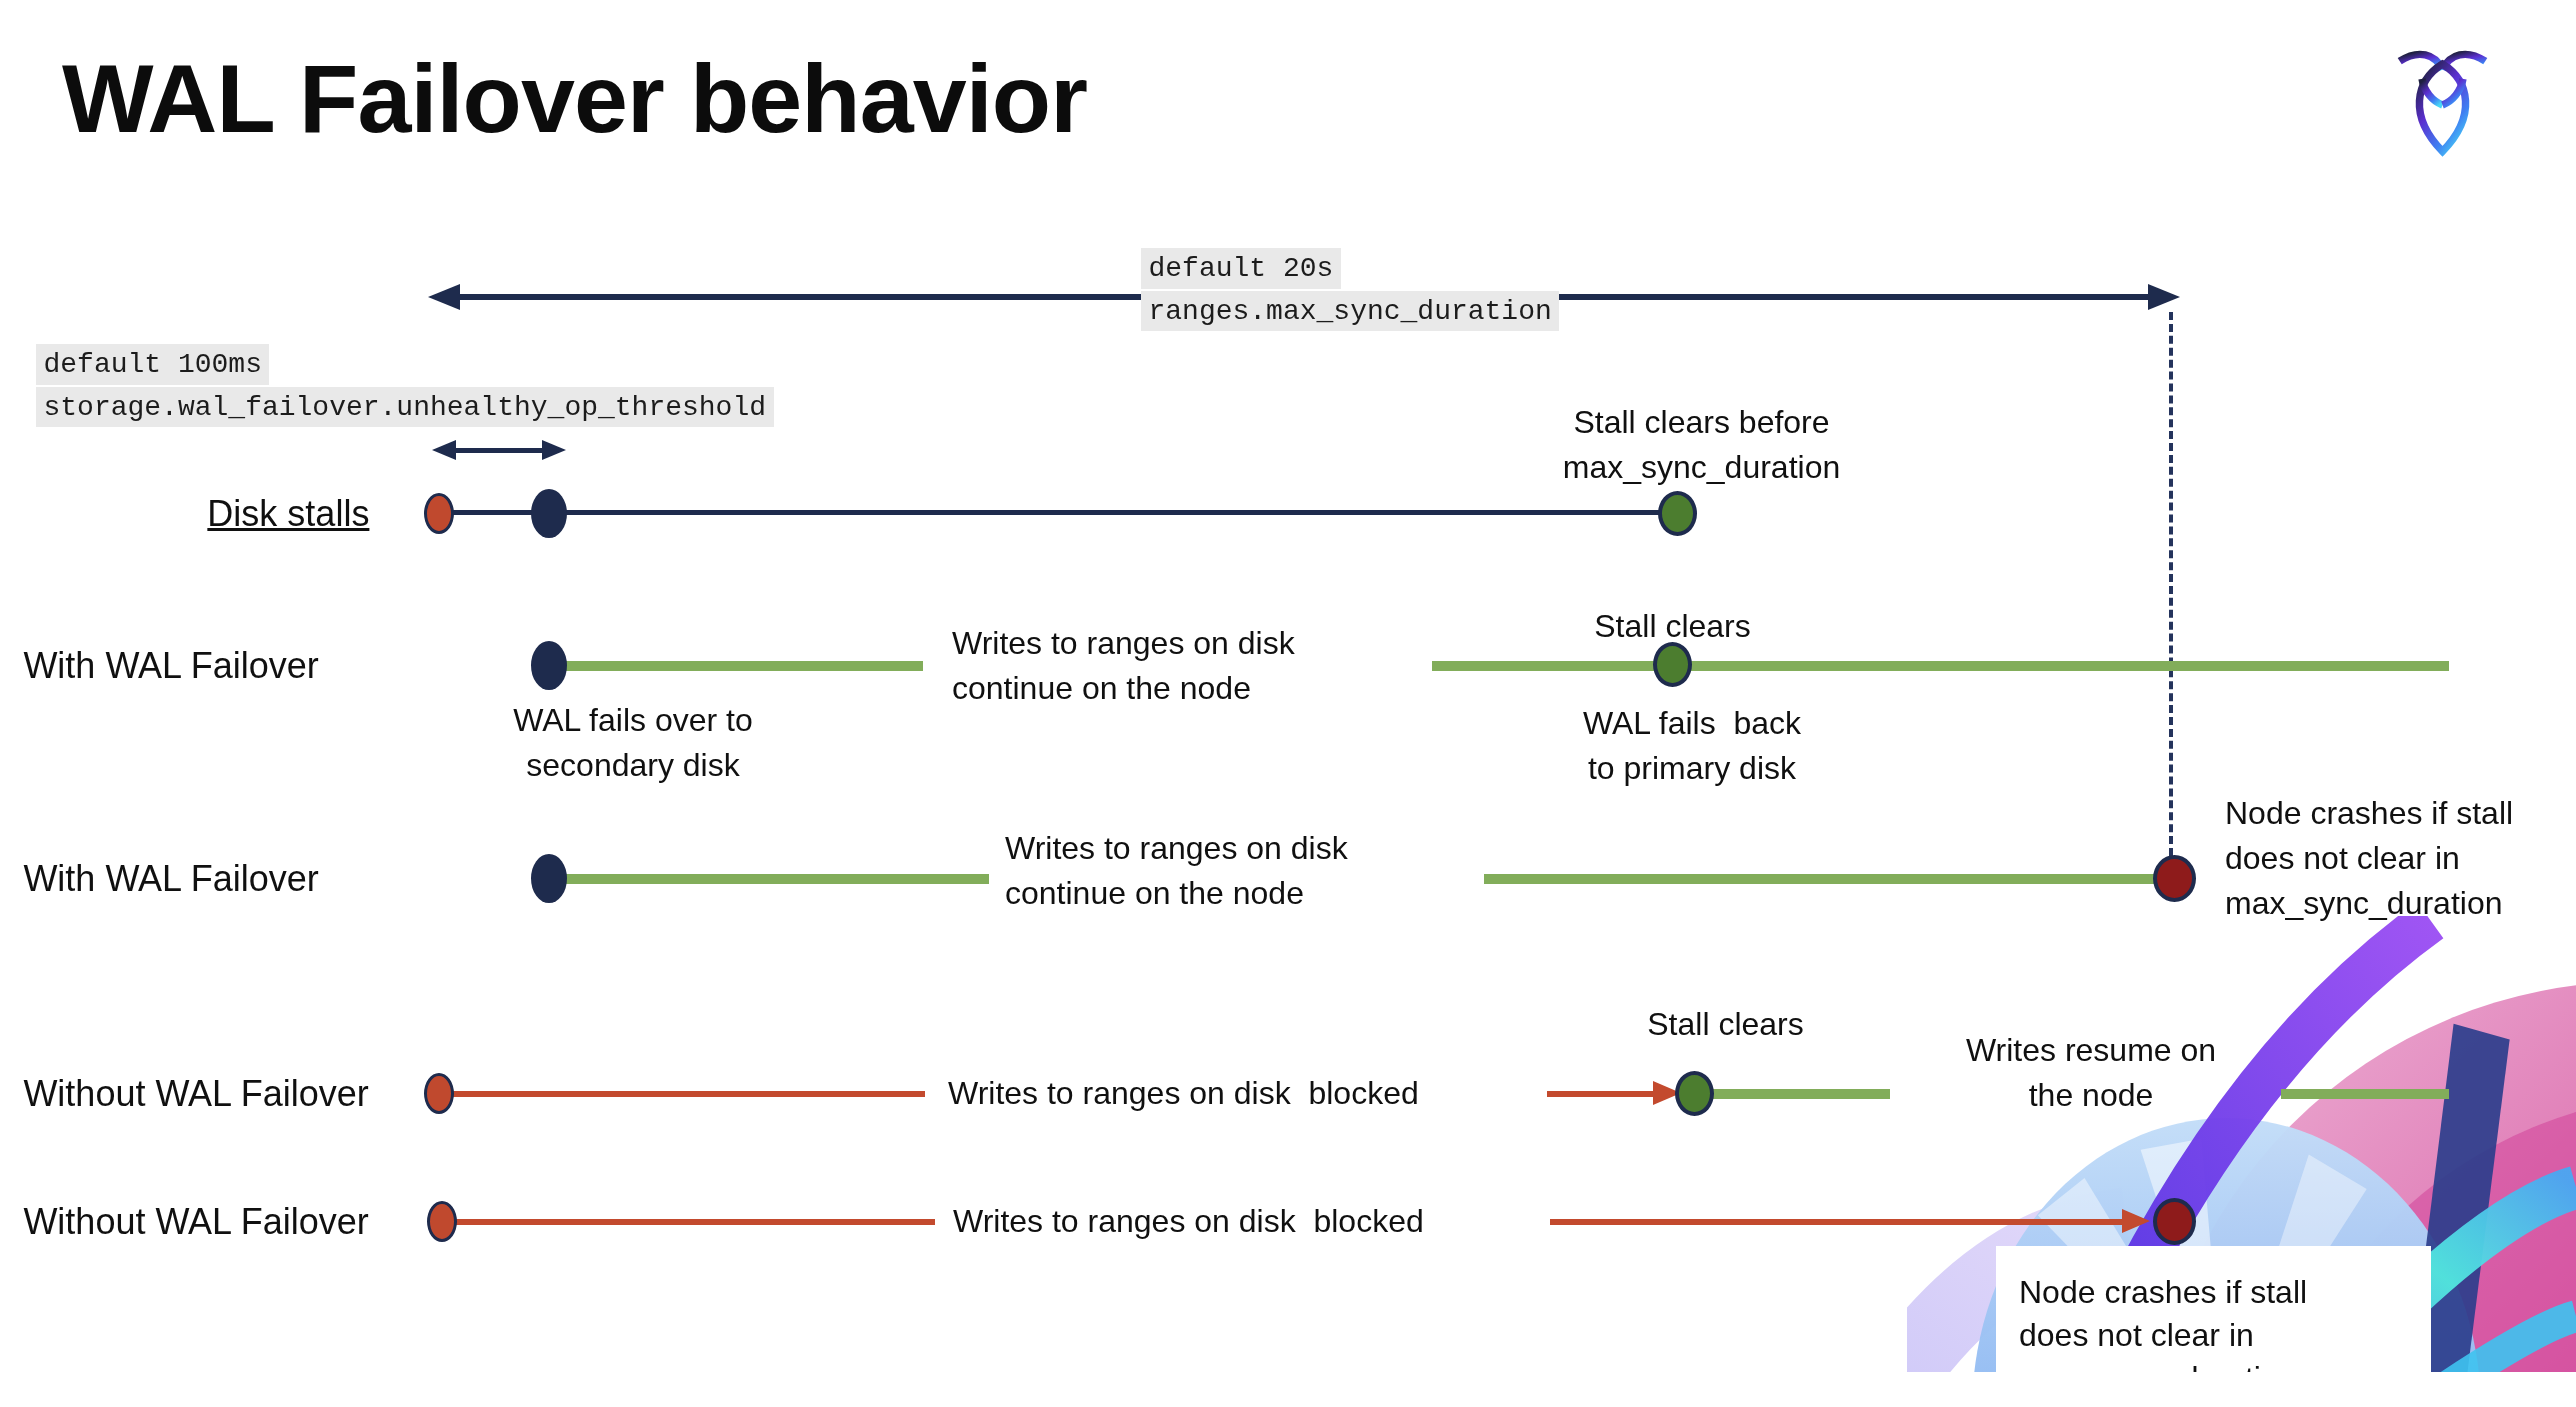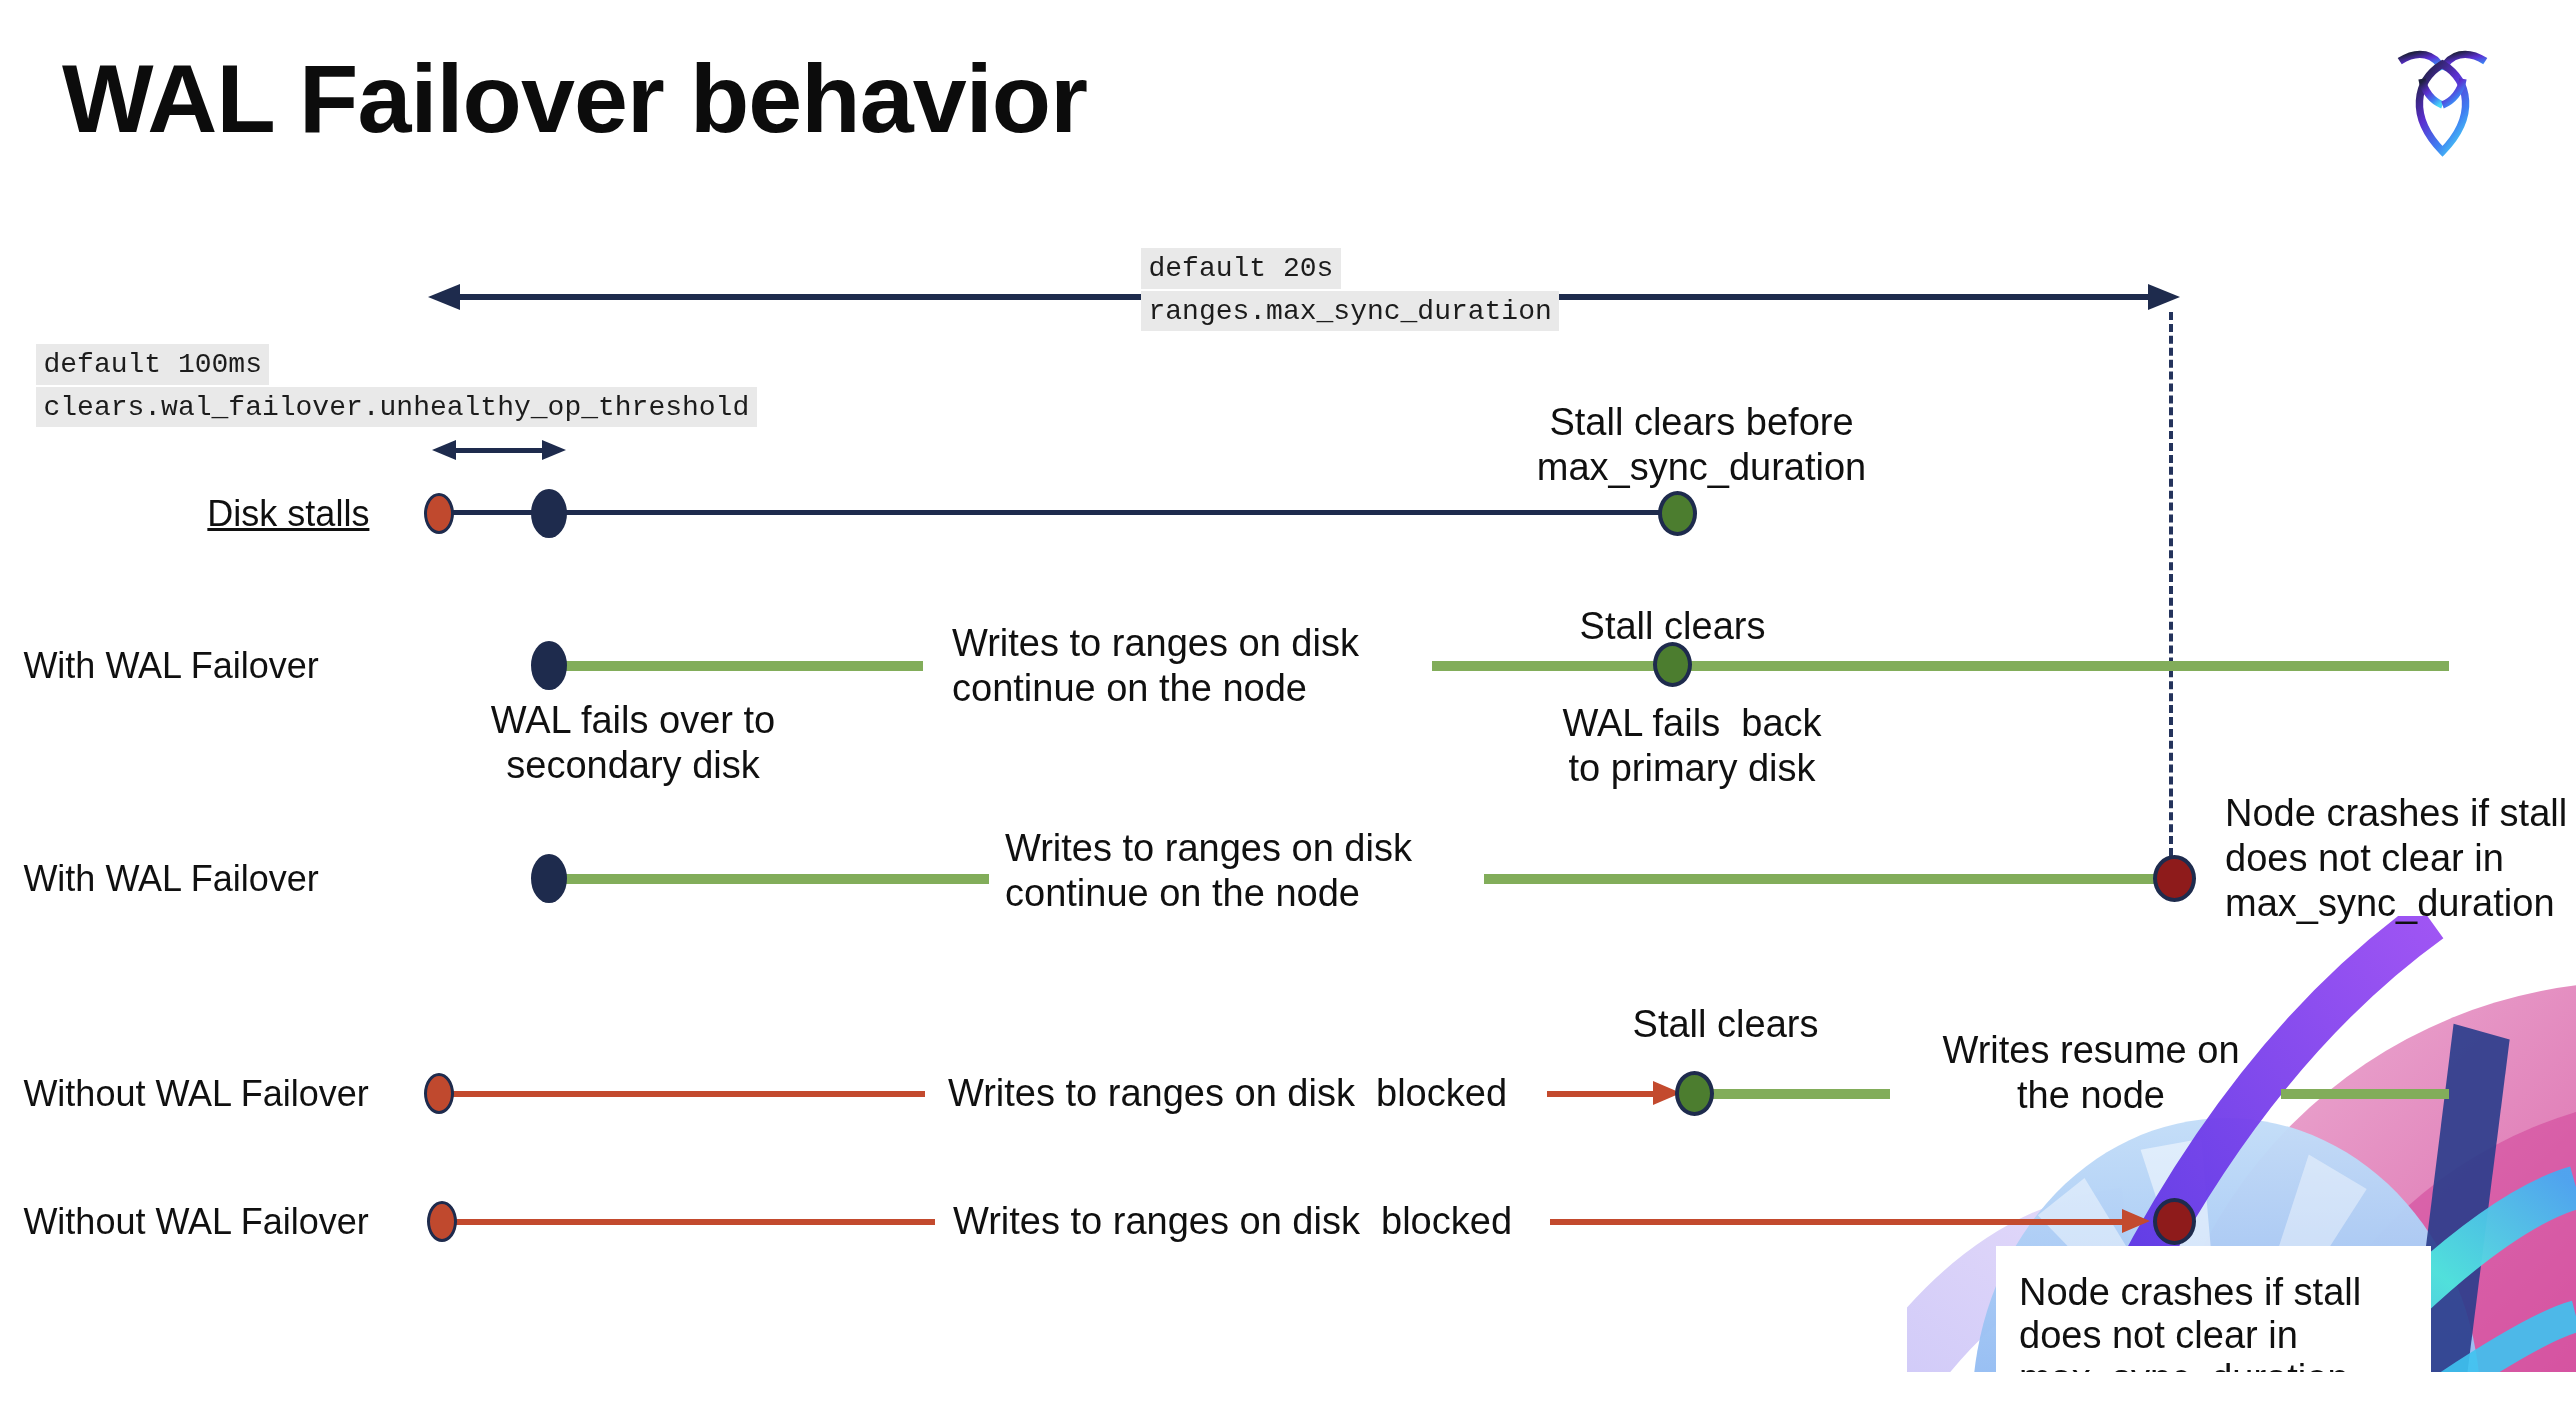--- a/index.html
+++ b/index.html
@@ -1,21 +1,21 @@
 <!DOCTYPE html>
 <html style="font-size:15px"><head>
 <meta charset="utf-8">
 <style>
   html,body{margin:0;padding:0;background:#ffffff;}
   #canvas{position:relative;width:2576px;height:1372px;background:#ffffff;overflow:hidden;
           font-family:"Liberation Sans",sans-serif;color:#101010;}
   .title{position:absolute;left:62px;top:43px;font-size:97px;font-weight:800;
          letter-spacing:-0.9px;color:#0c0c0c;z-index:7;}
   .rowlabel{position:absolute;font-size:36px;line-height:45px;color:#101010;z-index:7;}
-  .cap{position:absolute;font-size:38px;line-height:45px;color:#101010;white-space:pre-wrap;z-index:7;}
+  .cap{position:absolute;font-size:32px;line-height:45px;color:#101010;white-space:pre-wrap;z-index:7;}
   .tc{text-align:center;}
   .codeblock{position:absolute;z-index:6;}
   .codeblock .code{display:inline-block;font-family:"Liberation Mono","DejaVu Sans Mono",monospace;
          font-size:28px;line-height:37px;color:#1c1c1c;background:#e9e9e9;padding:1.9px 7.5px;margin-bottom:1.9px;}
   .hline{position:absolute;z-index:5;}
   .navyline{height:4.7px;background:#1e2b4d;}
   .greenline{height:10.3px;background:#82ad5a;}
   .redline{height:5.6px;background:#c34a2e;}
   .arrowline{height:5.6px;background:#1e2b4d;}
   .dot{position:absolute;border-radius:50%;box-sizing:border-box;z-index:6;}
@@ -111,21 +111,21 @@
 
   <div class="dashv"></div>
 
   <div class="codeblock" style="left:1141px;top:248px;">
     <div><span class="code">default 20s</span></div>
     <div><span class="code">ranges.max_sync_duration</span></div>
   </div>
 
   <div class="codeblock" style="left:36px;top:344px;text-decoration:underline;">
     <div><span class="code">default 100ms</span></div>
-    <div><span class="code">clears.wal_failover.unhealthy_op_threshold</span></div>
+    <div><span class="code">storage.wal_failover.unhealthy_op_threshold</span></div>
   </div>
 
   <div>
     <div class="tri sleft" style="left:432px;top:440px;"></div>
     <div class="hline arrowline" style="left:451px;top:448px;width:95px;height:4.7px;"></div>
     <div class="tri sright" style="left:542px;top:440px;"></div>
   </div>
 
   <div class="rowlabel" style="left:23.4px;top:491px;width:346px;text-align:right;text-decoration:underline;">Disk stalls</div>
   <div class="hline navyline" style="left:439px;top:510px;width:1238px;"></div>

